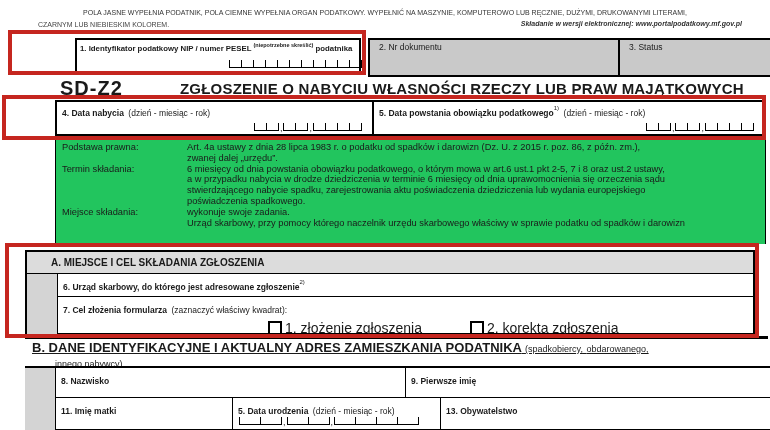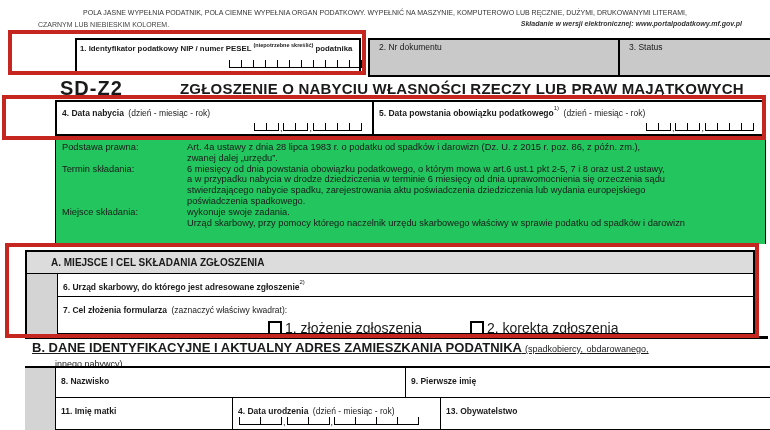--- a/index.html
+++ b/index.html
@@ -217,21 +217,21 @@
         </div>
         <div class="bcell b9">
           <span class="flabel">9. Pierwsze imię</span>
         </div>
       </div>
       <div class="brow brow2">
         <div class="bcell b11">
           <span class="flabel">11. Imię matki</span>
         </div>
         <div class="bcell b12">
-          <span class="flabel">4. Data urodzenia</span>
+          <span class="flabel">5. Data urodzenia</span>
           <span class="fhint">(dzień - miesiąc - rok)</span>
           <span class="comb wide" style="left:6px;bottom:4px;">
             <i></i>
               <i class="last"></i>
               <b>,</b>
               <i></i>
               <i class="last"></i>
               <b>,</b>
               <i></i>
               <i></i>

